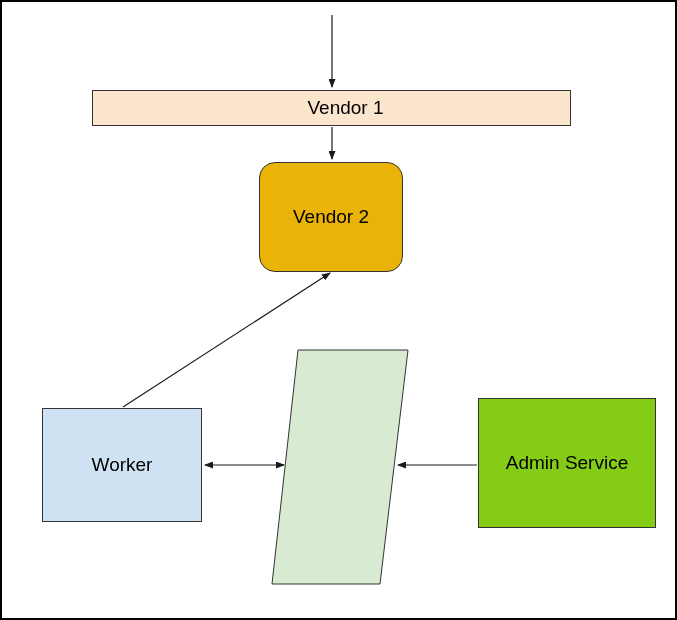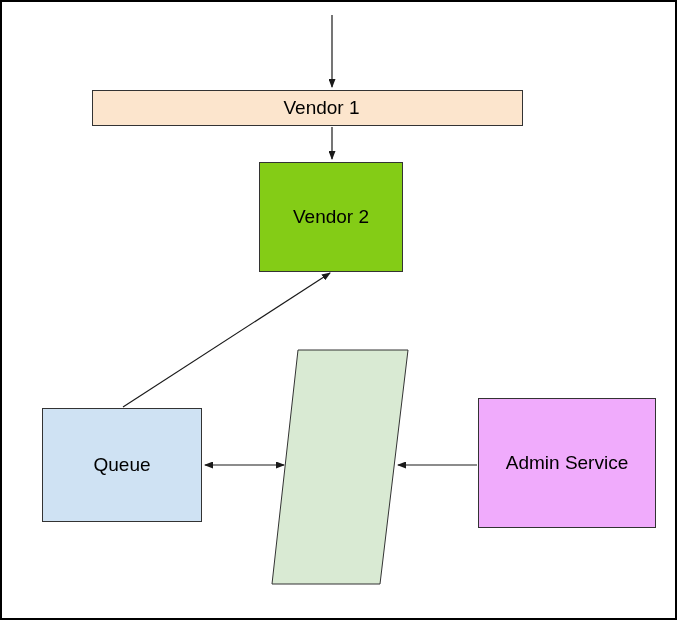--- a/index.html
+++ b/index.html
@@ -36,21 +36,21 @@
     align-items: center;
     justify-content: center;
     border: 1px solid #333333;
     box-sizing: border-box;
     z-index: 2;
     color: #000000;
     font-size: 19px;
     line-height: 1.2;
     text-align: center;
   }
-  .node-vendor1 { left: 92px;  top: 90px;  width: 431px; height: 36px; padding-left: 28px; }
+  .node-vendor1 { left: 92px;  top: 90px;  width: 479px; height: 36px; padding-left: 28px; }
   .node-vendor2 { left: 259px; top: 162px; width: 144px; height: 110px; }
   .node-worker  { left: 42px;  top: 408px; width: 160px; height: 114px; }
   .node-admin   { left: 478px; top: 398px; width: 178px; height: 130px; }
   .queue-label {
     position: absolute;
     left: 272px;
     top: 350px;
     width: 136px;
     height: 234px;
     display: flex;
@@ -86,27 +86,27 @@
     <line class="edge" x1="245" y1="465" x2="205" y2="465" marker-end="url(#arrow)" stroke="#1a1a1a"></line>
     <line class="edge" x1="245" y1="465" x2="284" y2="465" marker-end="url(#arrow)" stroke="#1a1a1a"></line>
 
     <line class="edge" x1="477" y1="465" x2="398" y2="465" marker-end="url(#arrow)" stroke="#1a1a1a"></line>
   </svg>
 
   <div class="node node-vendor1" style="background-color: rgb(252, 229, 205);">
     <span>Vendor 1</span>
   </div>
 
-  <div class="node node-vendor2" style="background-color: #84cc16;">
+  <div class="node node-vendor2" style="background-color: #eab308; border-radius: 16px;">
     <span>Vendor 2</span>
   </div>
 
   <div class="node node-worker" style="background-color: rgb(207, 226, 243);">
-    <span>Queue</span>
+    <span>Worker</span>
   </div>
 
 
-  <div class="node node-admin" style="background-color: #f0abfc;">
+  <div class="node node-admin" style="background-color: #84cc16;">
     <span>Admin Service</span>
   </div>
 
   <div class="frame"></div>
 </div>
 
 </body></html>

